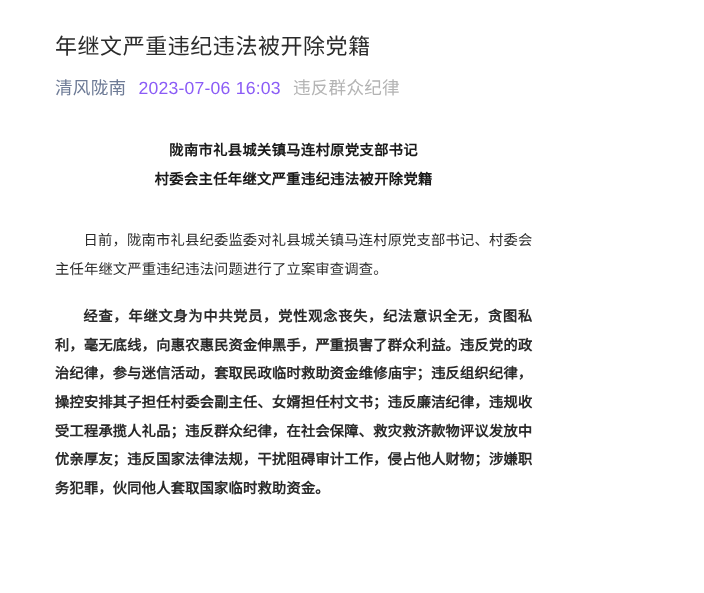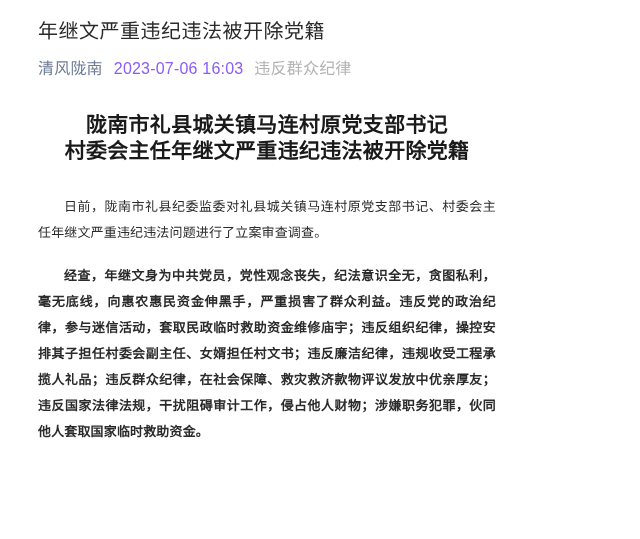--- a/index.html
+++ b/index.html
@@ -13,21 +13,21 @@
     height: 539px;
     background: #ffffff;
     font-family: "Liberation Sans", "DejaVu Sans", sans-serif;
     color: #1f1f1f;
     overflow: hidden;
   }
 
   .article {
     width: 532px;
     height: 539px;
-    padding: 4px;
+    padding: 16px;
     position: relative;
     background: #ffffff;
   }
 
   
   .article-header {
     padding: 8px 30px 0 34px;
   }
 
   .article-title {
@@ -67,21 +67,21 @@
 
   
   .article-body {
     padding: 0 32px 0 34px;
     margin-top: 34px;
   }
 
   .subheadline {
     text-align: center;
     font-weight: bold;
-    font-size: 21px;
+    font-size: 13px;
     line-height: 26px;
     color: #1a1a1a;
     letter-spacing: 0.3px;
     margin: 0;
   }
   .subheadline-line { display: block; white-space: nowrap; }
 
   .para {
     font-size: 13px;
     line-height: 26px;

